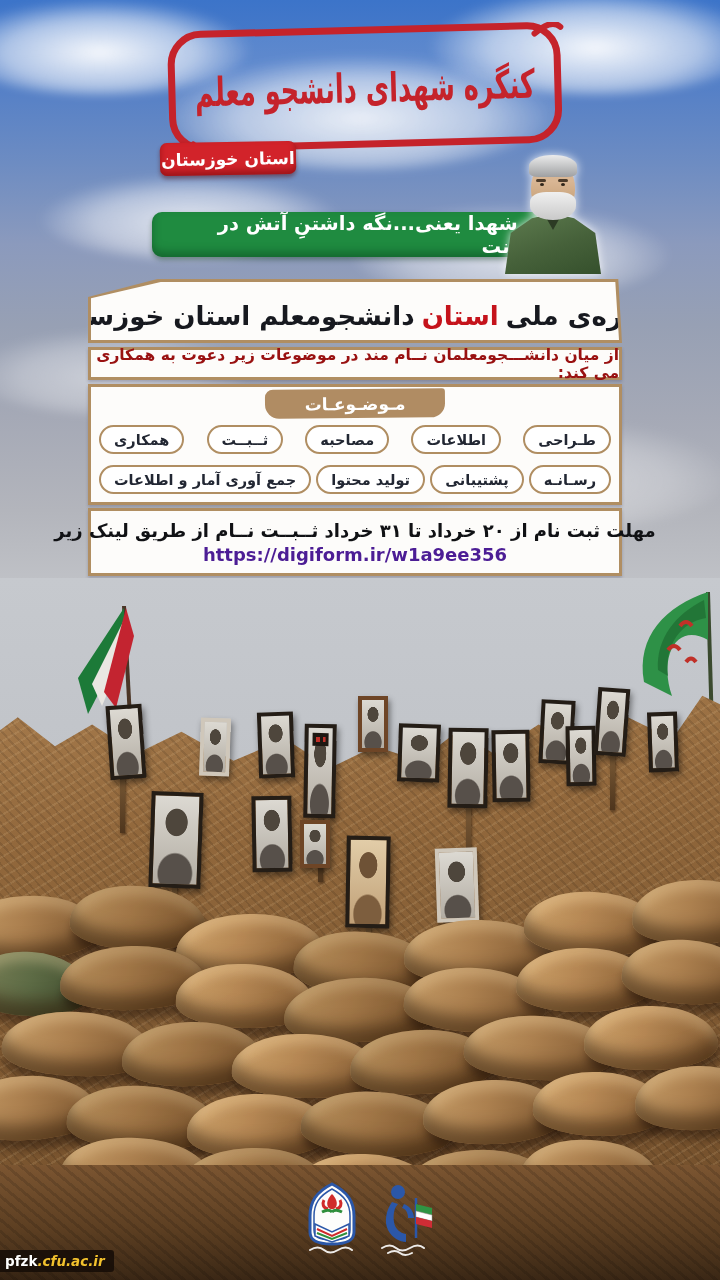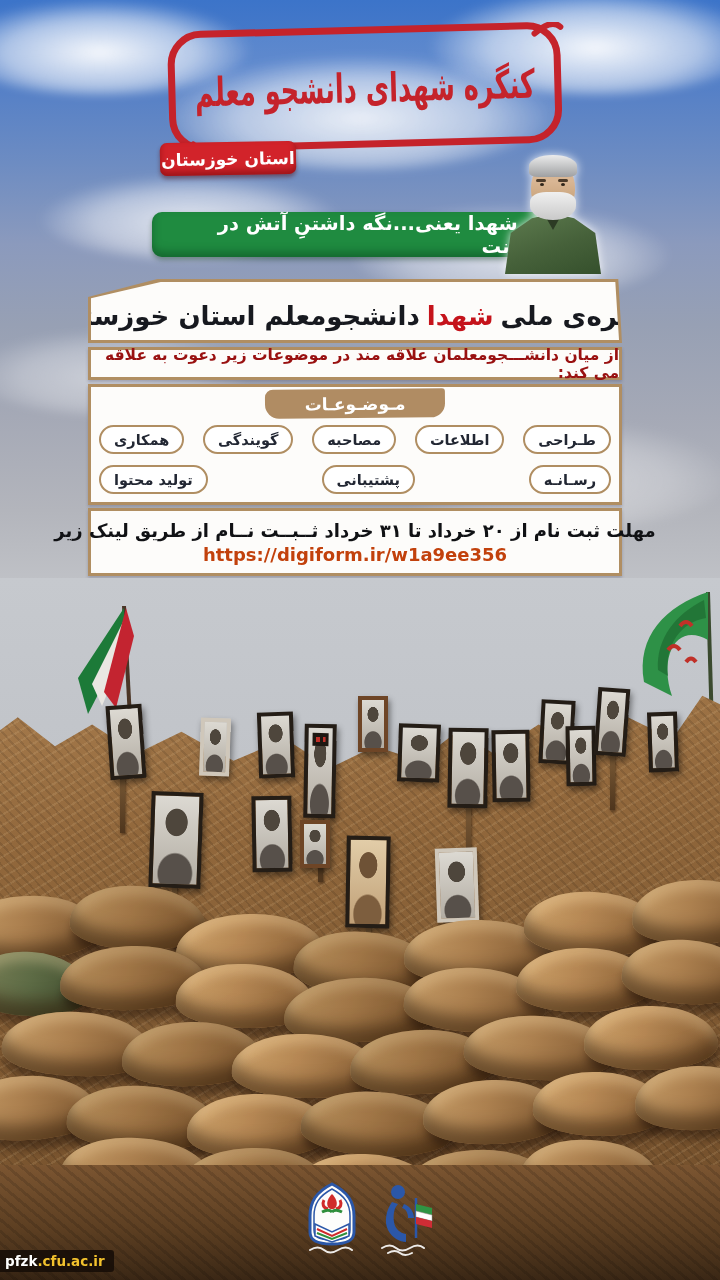--- a/index.html
+++ b/index.html
@@ -70,21 +70,21 @@
     justify-content:space-between;align-items:center;}
   .row1{top:38px;} .row2{top:78px;}
   .pill{height:29px;border:2px solid #b08e62;border-radius:16px;background:#fff;
     display:flex;align-items:center;justify-content:center;padding:0 13px;
     font-weight:bold;font-size:14.5px;color:#222733;box-sizing:border-box;white-space:nowrap;}
 
   .deadline-box{top:508px;height:68px;background:#fdfcfa;border:3px solid #b08e62;
     box-sizing:border-box;display:flex;flex-direction:column;align-items:center;
     justify-content:center;gap:3px;box-shadow:0 2px 3px rgba(70,70,100,.3);}
   .deadline-line{direction:rtl;font-weight:bold;font-size:18px;color:#101114;white-space:nowrap;}
-  .reg-link{direction:ltr;font-weight:bold;font-size:18px;color:#c2410c;}
+  .reg-link{direction:ltr;font-weight:bold;font-size:18px;color:#4c1d95;}
 
   
   .photo{left:0;top:578px;width:720px;height:818px;overflow:hidden;
     background:linear-gradient(180deg,#c6c9ce 0%,#bdc0c5 40%,#b8bbc0 100%);}
   .mound{position:absolute;left:-12px;right:-12px;top:96px;bottom:0;
     background:
       repeating-linear-gradient(47deg,rgba(0,0,0,.10) 0 2px,transparent 2px 7px),
       repeating-linear-gradient(-31deg,rgba(255,226,176,.10) 0 2px,transparent 2px 9px),
       linear-gradient(175deg,#a87d4e 0%,#92683c 22%,#815b33 48%,#74502c 75%,#684728 100%);
     clip-path:polygon(0 9%,4% 6%,9% 10%,14% 7%,20% 11%,26% 8%,33% 12%,40% 9%,46% 13%,52% 10%,58% 12%,63% 8%,68% 11%,74% 7%,80% 10%,86% 6%,92% 9%,96% 3%,100% 5%,100% 100%,0 100%);}
@@ -122,21 +122,21 @@
   .vignette{position:absolute;left:0;bottom:0;width:260px;height:140px;
     background:radial-gradient(ellipse at 0% 100%,rgba(15,8,3,.8) 0%,rgba(15,8,3,0) 70%);}
 
   .flag-svg{position:absolute;}
   .bottom-logo{position:absolute;}
   .logo-caption{stroke:#fff;stroke-width:2;fill:none;opacity:.9;stroke-linecap:round;}
 
   .watermark{position:absolute;left:0;top:672px;height:22px;display:flex;align-items:center;
     background:rgba(22,13,7,.88);padding:0 9px 0 5px;border-radius:0 3px 3px 0;
     font-weight:bold;font-size:13.5px;}
-  .watermark .w1{color:#ffffff;} .watermark .w2{color:#f3c22d;}
+  .watermark .w1{color:#ffffff;} .watermark .w2{color:#f3c22d;font-style:italic;}
 </style>
 </head>
 <body>
 
 <div class="abs sky">
   <div class="cloud" style="left:-50px;top:0;width:300px;height:95px;"></div>
   <div class="cloud" style="left:170px;top:55px;width:380px;height:115px;opacity:.9;"></div>
   <div class="cloud" style="left:430px;top:-10px;width:330px;height:105px;"></div>
   <div class="cloud" style="left:40px;top:175px;width:300px;height:85px;opacity:.8;"></div>
   <div class="cloud" style="left:350px;top:205px;width:320px;height:95px;opacity:.7;"></div>
@@ -167,44 +167,45 @@
   <div class="beard"></div>
   <div class="brow" style="left:36px;"></div>
   <div class="brow" style="left:58px;"></div>
   <div class="eye" style="left:40px;"></div>
   <div class="eye" style="left:61px;"></div>
 </div>
 
 <div class="abs col title-outer">
   <div class="title-inner">
     <span>کنگره‌ی ملی</span>
-    <span class="hl">شهدا</span>
+    <span class="hl">استان</span>
     <span>دانشجومعلم استان خوزستان</span>
   </div>
 </div>
 
 <div class="abs col invite-box">
-  <span>از میان دانشـــجومعلمان علاقه مند در موضوعات زیر دعوت به علاقه می کند:</span>
+  <span>از میان دانشـــجومعلمان نــام مند در موضوعات زیر دعوت به همکاری می کند:</span>
 </div>
 
 <div class="abs col topics-box">
   <div class="topics-header">
     <span>مـوضـوعـات</span>
   </div>
   <div class="pill-row row1">
     <div class="pill">طـراحی</div>
     <div class="pill">اطلاعات</div>
     <div class="pill">مصاحبه</div>
-    <div class="pill">گویندگی</div>
+    <div class="pill">ثــبــت</div>
     <div class="pill">همکاری</div>
   </div>
   <div class="pill-row row2">
     <div class="pill">رسـانـه</div>
     <div class="pill">پشتیبانی</div>
     <div class="pill">تولید محتوا</div>
+    <div class="pill">جمع آوری آمار و اطلاعات</div>
   </div>
 </div>
 
 <div class="abs col deadline-box">
   <div class="deadline-line">مهلت ثبت نام از ۲۰ خرداد تا ۳۱ خرداد ثــبــت نــام از طریق لینک زیر</div>
   <div class="reg-link">https://digiform.ir/w1a9ee356</div>
 </div>
 
 <div class="abs photo">
 

